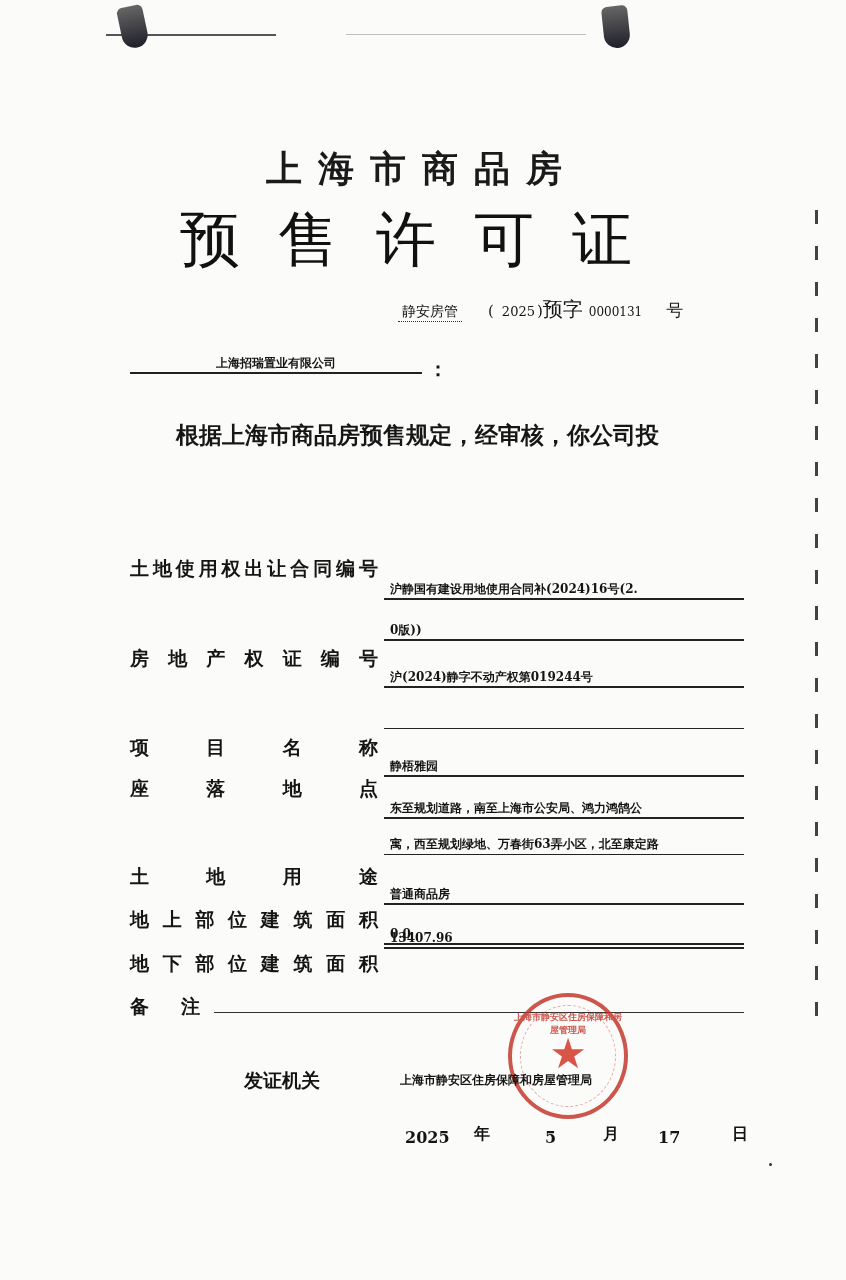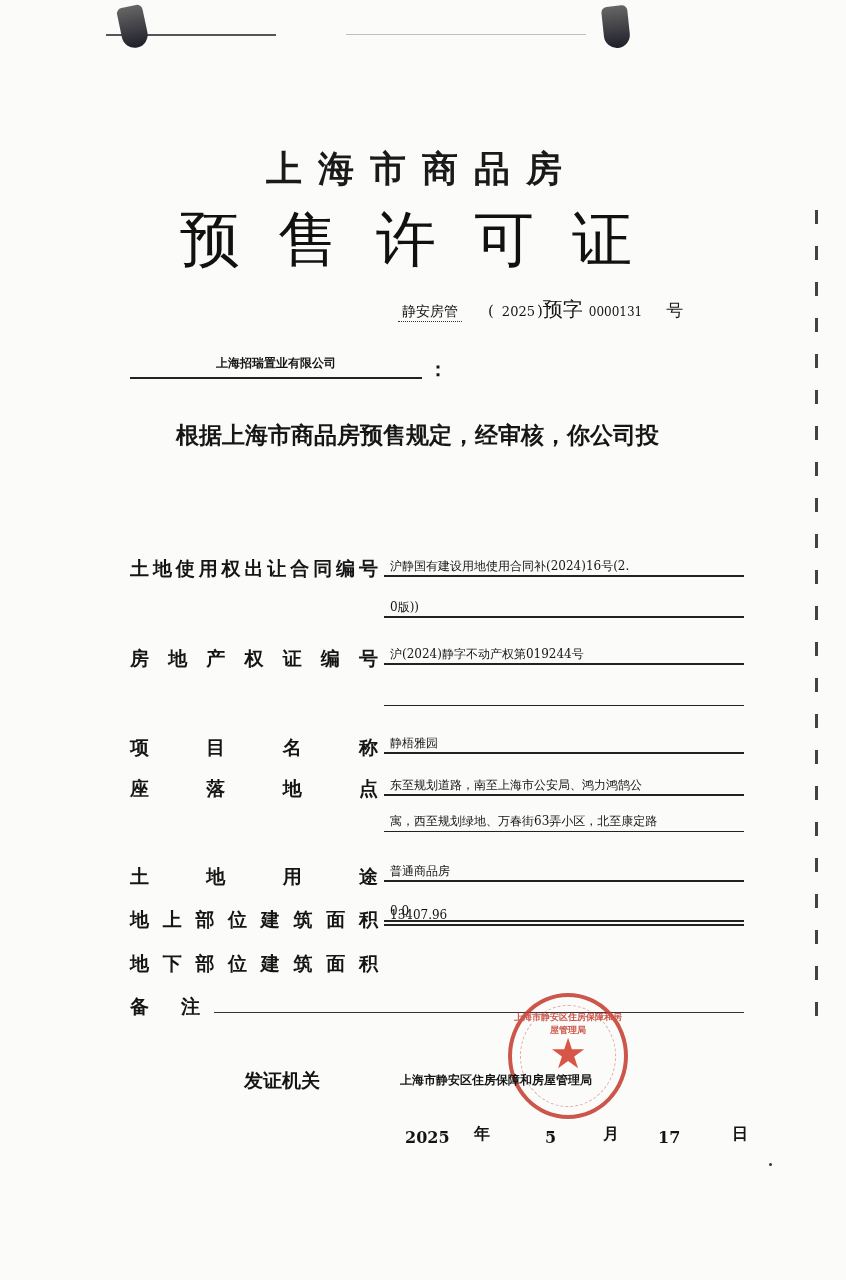--- a/index.html
+++ b/index.html
@@ -27,31 +27,31 @@
 
     .permit-no { left: 398px; top: 296px; font-size: 15px; display: flex; align-items: baseline; }
     .permit-no .office { border-bottom: 1px dotted #333; padding: 0 4px; margin-right: 18px; font-size: 14px; }
     .permit-no .paren { margin: 0 8px; }
     .permit-no .year { margin-right: 2px; font-size: 13px; }
     .permit-no .zi { font-family: "DejaVu Sans", sans-serif; font-size: 20px; }
     .permit-no .num { margin-left: 6px; font-size: 12px; margin-right: 24px; }
     .permit-no .hao { font-family: "DejaVu Sans", sans-serif; font-size: 17px; }
 
     .company { left: 130px; top: 355px; width: 292px; border-bottom: 2px solid #222; text-align: center;
-      font-size: 12px; font-weight: bold; padding-bottom: 5px; }
+      font-size: 12px; font-weight: bold; }
     .colon { left: 428px; top: 356px; font-size: 20px; font-weight: bold; }
 
     .para { left: 130px; top: 412px; width: 620px; font-family: "DejaVu Sans", sans-serif; font-weight: bold;
       font-size: 23px; line-height: 46px; color: #161616; }
     .para .indent { padding-left: 46px; }
 
     .row-label { font-family: "DejaVu Sans", sans-serif; font-weight: bold; font-size: 19px; color: #151515;
       display: flex; justify-content: space-between; width: 248px; }
-    .row-value { font-size: 12px; font-weight: normal; padding-left: 6px; box-sizing: border-box;
-      border-bottom: 2px solid #222; width: 360px; height: 22px; line-height: 22px; white-space: nowrap; }
+    .row-value { font-size: 12px; font-weight: bold; padding-left: 6px; box-sizing: border-box;
+      border-bottom: 2px solid #222; width: 360px; height: 22px; line-height: 22px; white-space: nowrap; margin-top: 23px; }
     .row-value.thin { border-bottom-width: 1px; }
 
     .remark-line { left: 214px; top: 1012px; width: 530px; border-bottom: 1px solid #333; }
 
     .issuer-label { left: 244px; top: 1068px; font-family: "DejaVu Sans", sans-serif; font-weight: bold; font-size: 19px; }
     .issuer-value { left: 400px; top: 1072px; font-size: 12px; font-weight: bold; }
 
     .date { top: 1128px; font-weight: bold; }
 
     .seal { left: 508px; top: 993px; width: 112px; height: 118px; border: 4px solid #c43a2e; border-radius: 50%;

